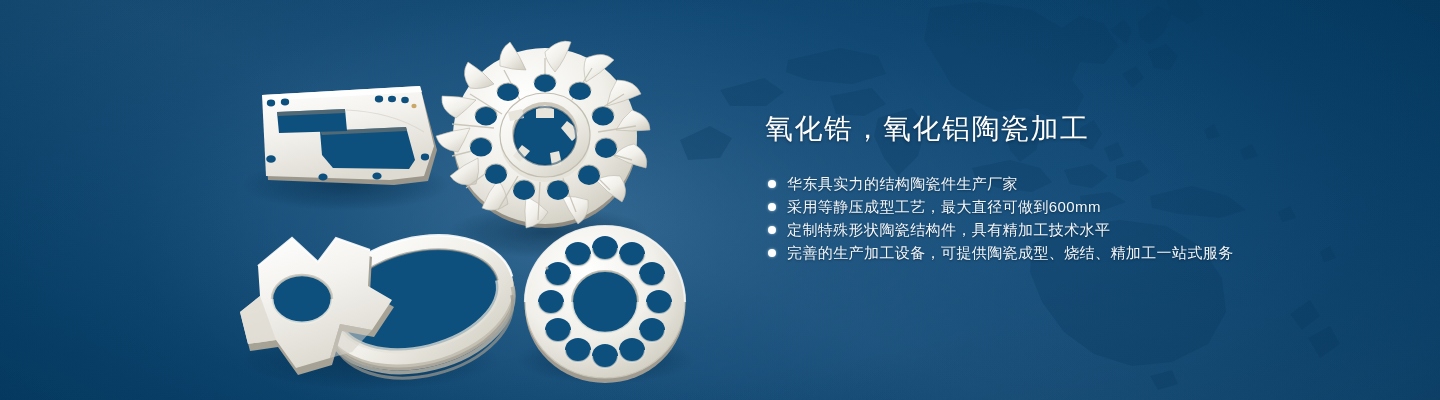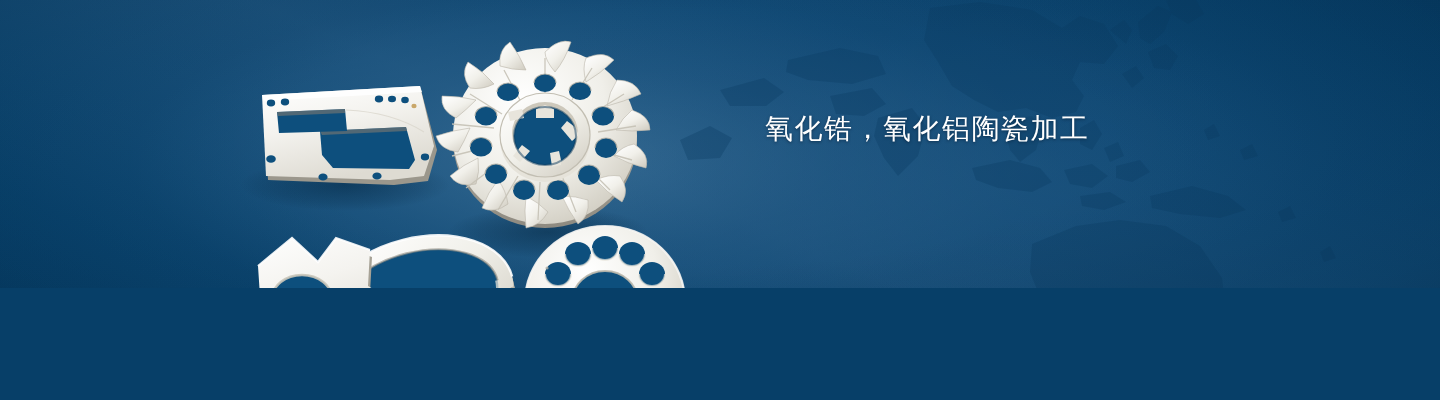--- a/index.html
+++ b/index.html
@@ -8,21 +8,21 @@
     padding: 0;
     background: #073f68;
   }
   body {
     font-family: "Liberation Sans", "DejaVu Sans", sans-serif;
   }
 
   .banner {
     position: relative;
     width: 1440px;
-    height: 288px;
+    height: 400px;
     overflow: hidden;
     background: #6d28d9;
   }
 
   
   .bg-base {
     position: absolute;
     inset: 0;
     background: #074470;
   }
@@ -435,15 +435,33 @@
       </g>
 
       <circle cx="547" cy="268" r="1.6" fill="#b8b4a8" opacity="0.8"></circle>
     </g>
   </svg>
 
   <div class="text-col">
 
     <div class="headline">氧化锆，氧化铝陶瓷加工</div>
 
+    <ul class="bullets">
+      <li class="bullet-item">
+        <span class="bullet-dot"></span>
+        <span class="bullet-text">华东具实力的结构陶瓷件生产厂家</span>
+      </li>
+      <li class="bullet-item">
+        <span class="bullet-dot"></span>
+        <span class="bullet-text">采用等静压成型工艺，最大直径可做到600mm</span>
+      </li>
+      <li class="bullet-item">
+        <span class="bullet-dot"></span>
+        <span class="bullet-text">定制特殊形状陶瓷结构件，具有精加工技术水平</span>
+      </li>
+      <li class="bullet-item">
+        <span class="bullet-dot"></span>
+        <span class="bullet-text">完善的生产加工设备，可提供陶瓷成型、烧结、精加工一站式服务</span>
+      </li>
+    </ul>
 
   </div>
 </div>
 
 </body></html>

